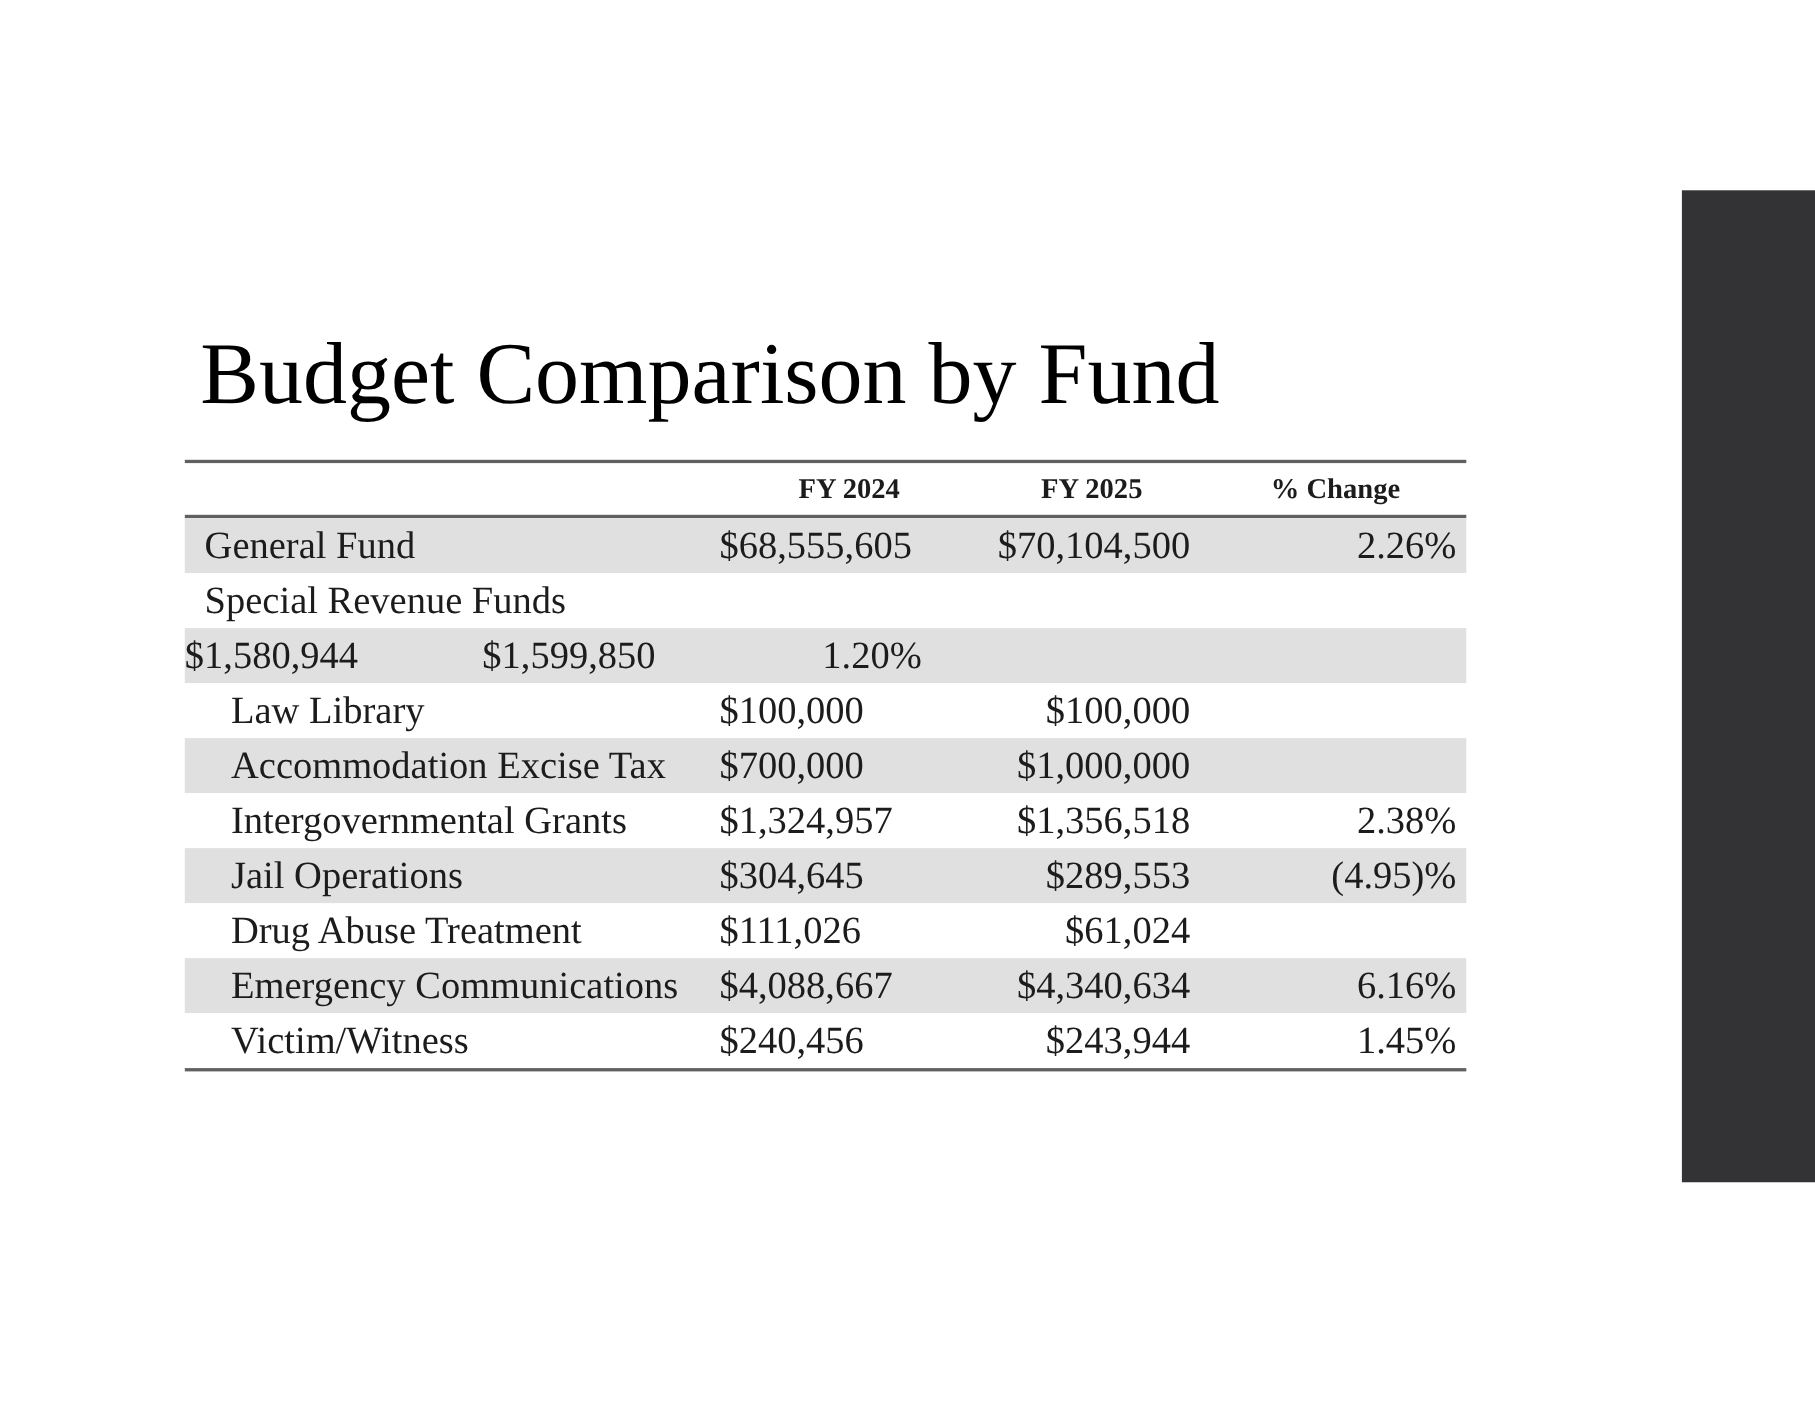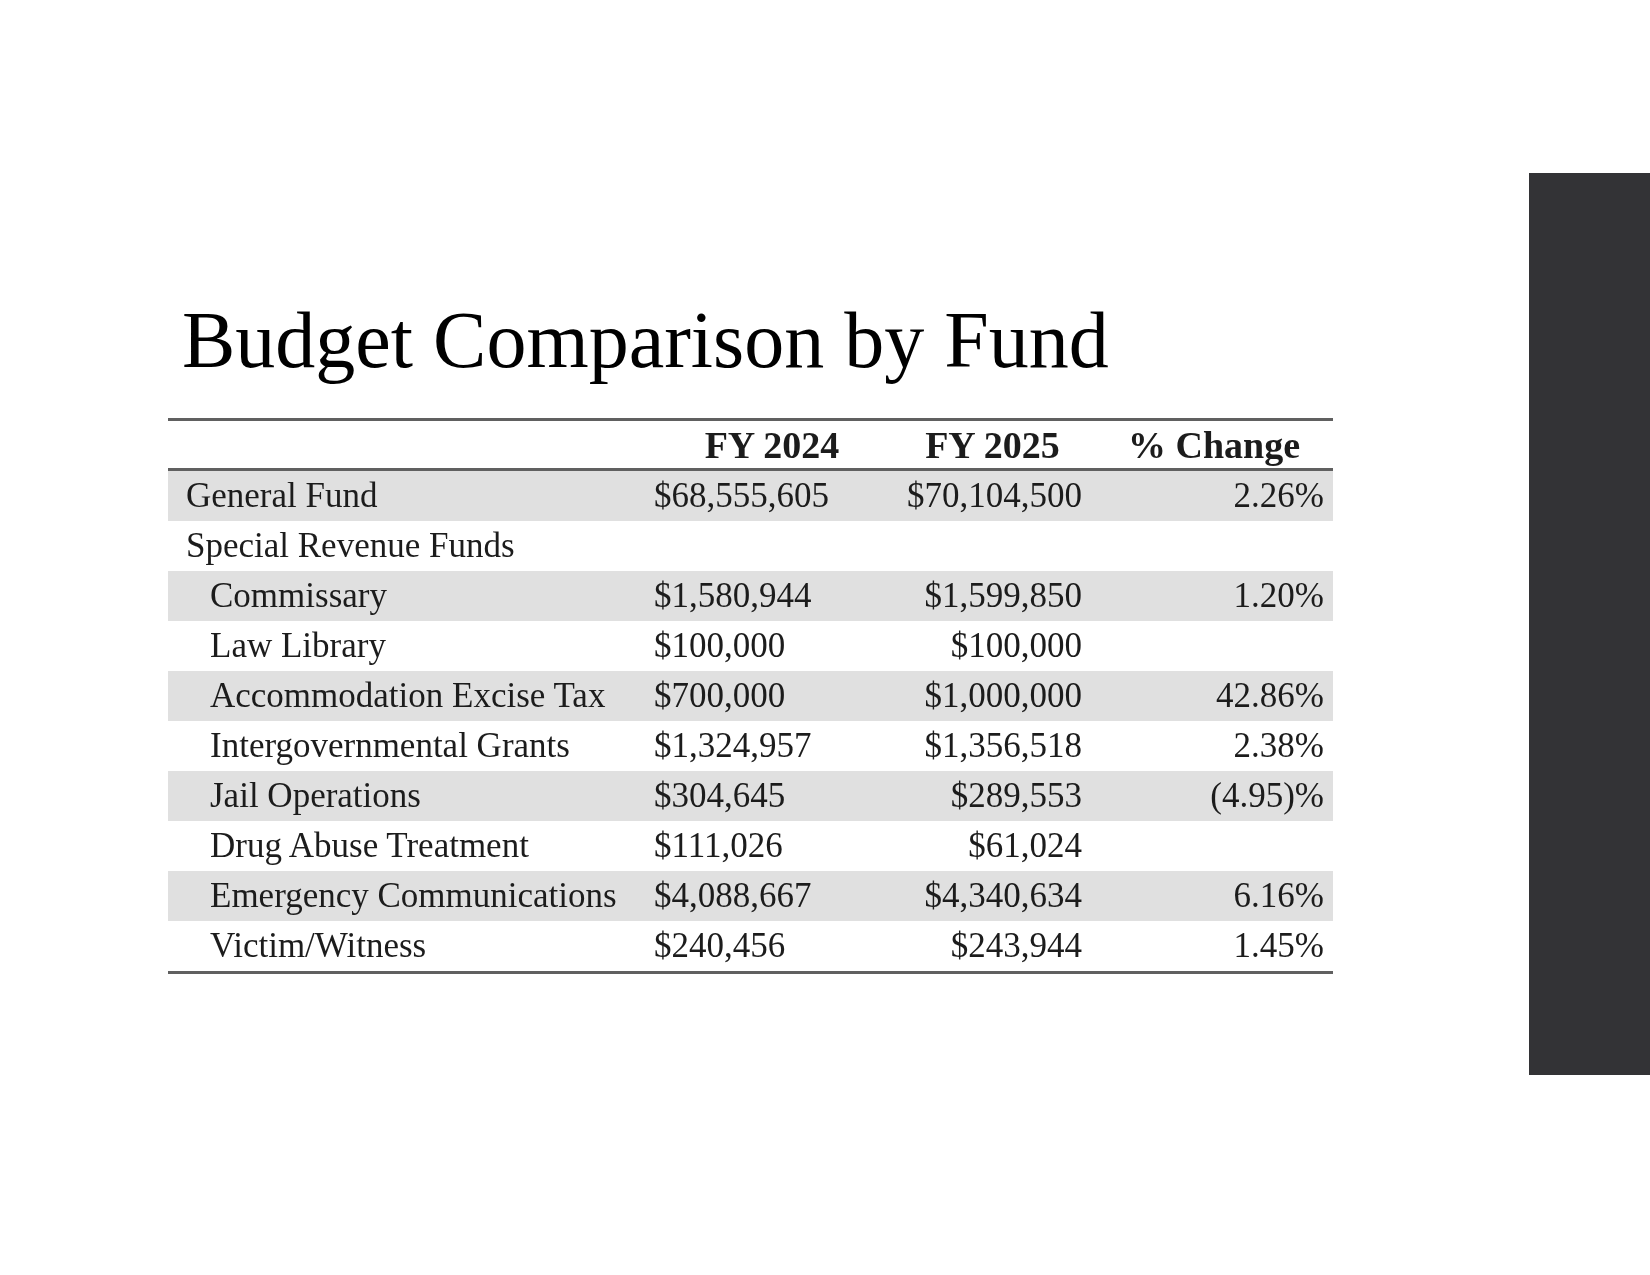--- a/index.html
+++ b/index.html
@@ -56,21 +56,21 @@
   .row.shaded { background: var(--shade, #e0e0e0); }
   .cell {
     box-sizing: border-box;
     white-space: nowrap;
     overflow: hidden;
   }
   .c-name   { width: 486px; padding-left: 18px;  text-align: left;  }
   .c-fy24   { width: 236px; padding-right: 13px; text-align: left; }
   .c-fy25   { width: 205px; padding-right: 13px; text-align: right; }
   .c-change { width: 238px; padding-right: 9px;  text-align: right; }
-  .thead .cell { font-weight: 700; font-size: 38px; }
+  .thead .cell { font-weight: 700; font-size: 26px; }
   .thead .c-fy24, .thead .c-fy25, .thead .c-change {
     text-align: center; padding-right: 0;
   }
   .row .cell { font-size: 35px; }
   .c-name.indent { padding-left: 42px; }
 </style>
 </head>
 <body>
 
 <div class="slide">
@@ -93,35 +93,33 @@
     <div class="cell c-fy25">$70,104,500</div>
     <div class="cell c-change">2.26%</div>
   </div>
         <div class="row">
     <div class="cell c-name">Special Revenue Funds</div>
     <div class="cell c-fy24"></div>
     <div class="cell c-fy25"></div>
     <div class="cell c-change"></div>
   </div>
         <div class="row shaded">
-    <div class="cell c-name indent">Commissary</div>
     <div class="cell c-fy24">$1,580,944</div>
     <div class="cell c-fy25">$1,599,850</div>
     <div class="cell c-change">1.20%</div>
   </div>
         <div class="row">
     <div class="cell c-name indent">Law Library</div>
     <div class="cell c-fy24">$100,000</div>
     <div class="cell c-fy25">$100,000</div>
   </div>
         <div class="row shaded">
     <div class="cell c-name indent">Accommodation Excise Tax</div>
     <div class="cell c-fy24">$700,000</div>
     <div class="cell c-fy25">$1,000,000</div>
-    <div class="cell c-change">42.86%</div>
   </div>
         <div class="row">
     <div class="cell c-name indent">Intergovernmental Grants</div>
     <div class="cell c-fy24">$1,324,957</div>
     <div class="cell c-fy25">$1,356,518</div>
     <div class="cell c-change">2.38%</div>
   </div>
         <div class="row shaded">
     <div class="cell c-name indent">Jail Operations</div>
     <div class="cell c-fy24">$304,645</div>

